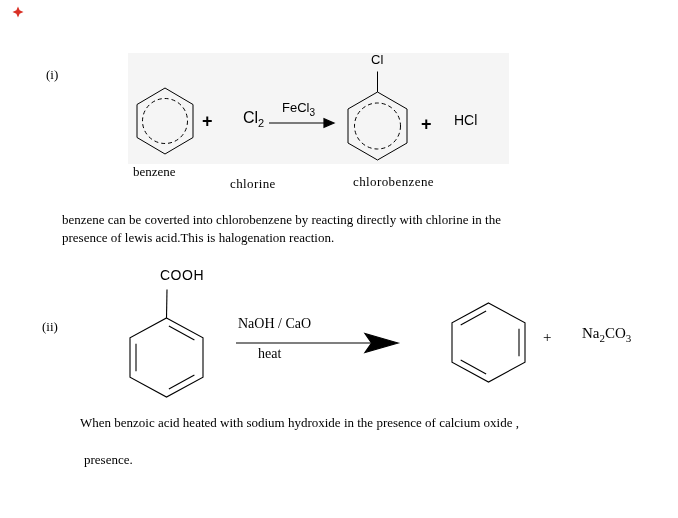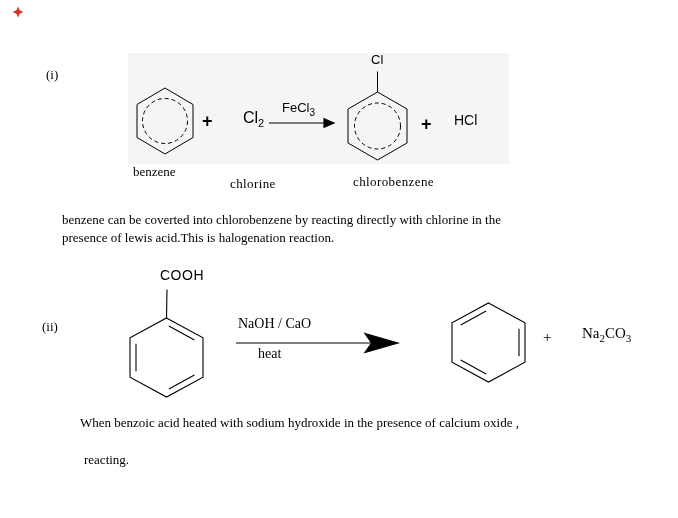--- a/index.html
+++ b/index.html
@@ -103,15 +103,15 @@
 
   <div class="abs txt serif" style="left:238px;top:315px;font-size:14px;">NaOH / CaO</div>
 
   <div class="abs txt serif" style="left:258px;top:345px;font-size:14px;">heat</div>
 
   <div class="abs txt serif plus-serif" style="left:543px;top:328px;">+</div>
 
   <div class="abs txt serif" style="left:582px;top:324px;font-size:15px;"><span>Na</span><span class="sub">2</span><span>CO</span><span class="sub">3</span></div>
 
   <div class="abs txt serif para" style="left:80px;top:415px;">When benzoic acid heated with sodium hydroxide in the presence of calcium oxide ,</div>
-  <div class="abs txt serif para" style="left:84px;top:452px;">reacting.</div>
+  <div class="abs txt serif para" style="left:84px;top:452px;">presence.</div>
 
 </div>
 
 </body></html>

